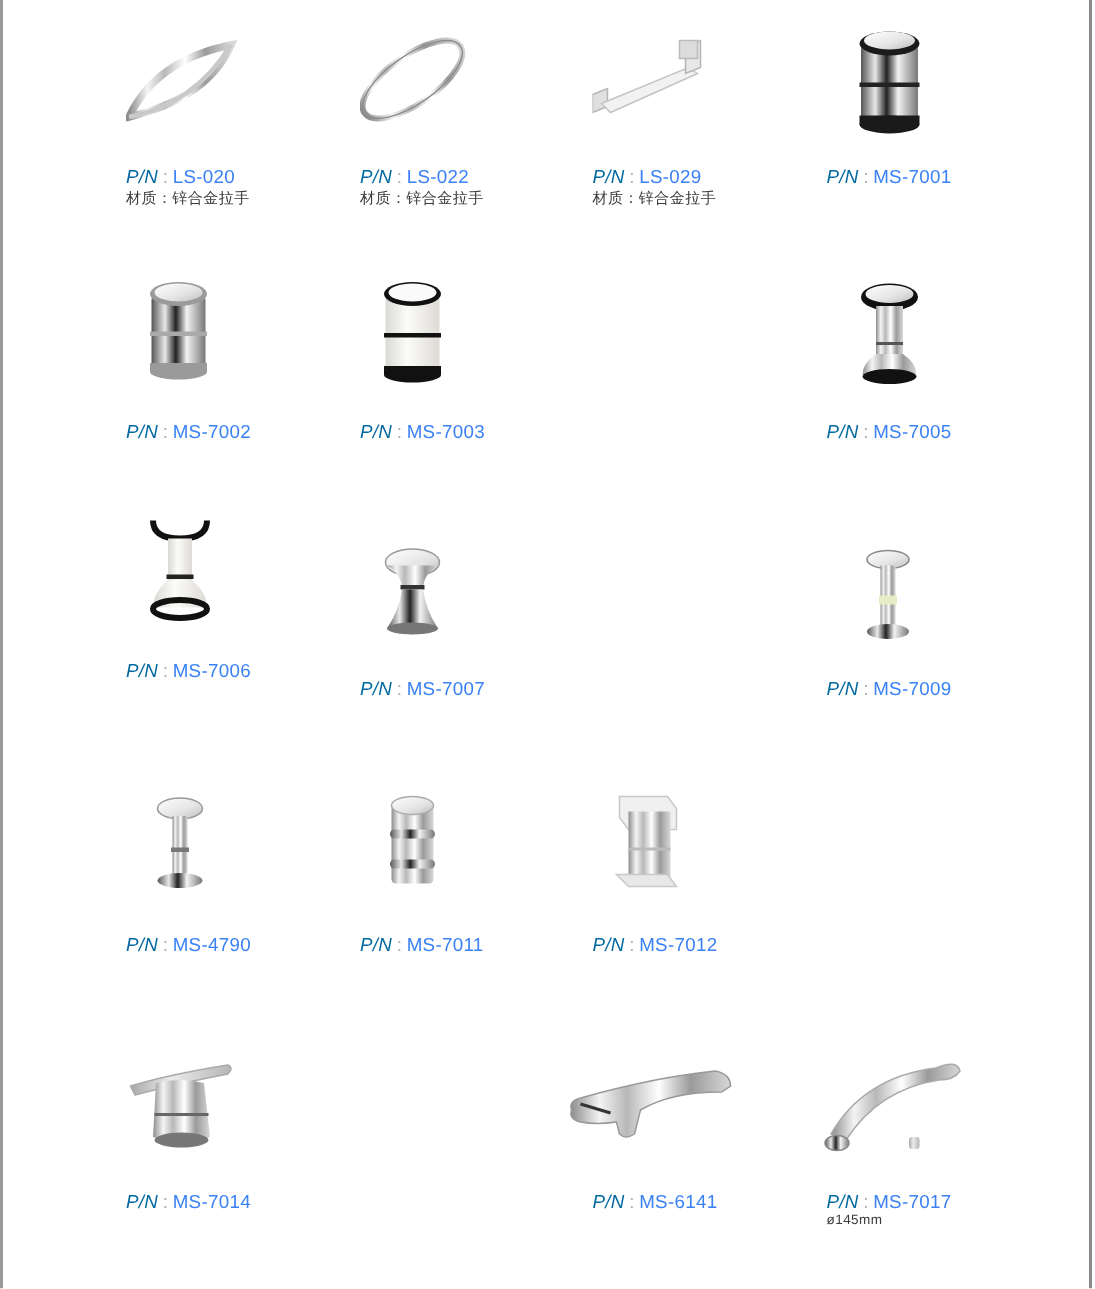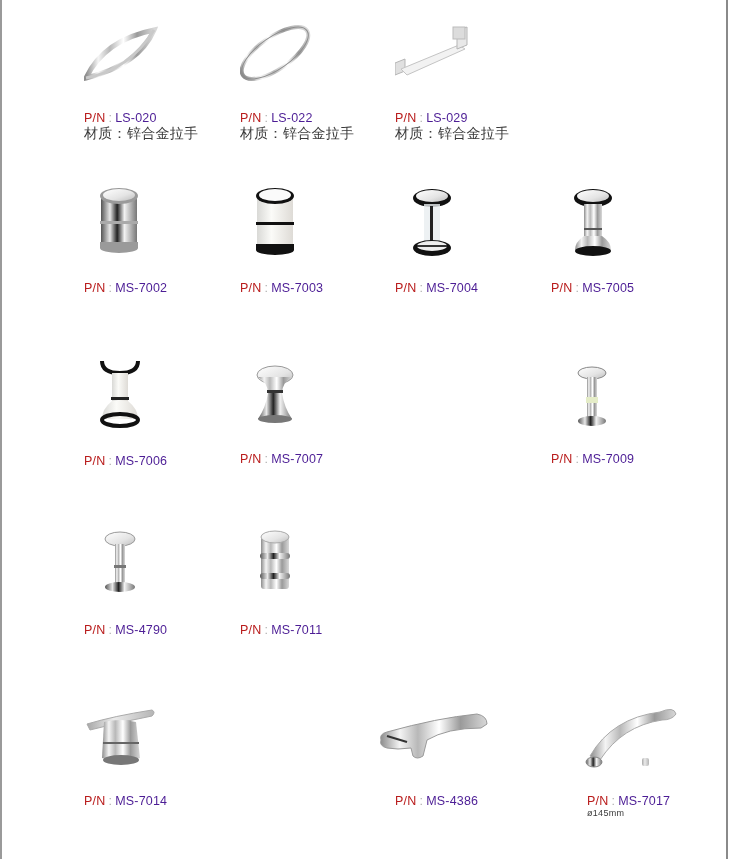--- a/index.html
+++ b/index.html
@@ -5,24 +5,24 @@
   html, body { margin:0; padding:0; background:#fff; }
   body { width:730px; height:859px; position:relative; overflow:hidden;
          font-family:"Liberation Sans", "DejaVu Sans", sans-serif; }
   .border-left { position:absolute; left:0; top:0; width:2px; height:859px; background:#9a9a9a; }
   .border-right { position:absolute; left:726px; top:0; width:2px; height:859px; background:#8a8a8a; }
   .grid { position:absolute; left:0; top:0; width:730px; height:859px; }
   .cell { position:absolute; width:150px; height:150px; }
   .thumb { position:absolute; left:0; top:0; width:150px; height:95px; }
   .thumb svg { position:absolute; left:0; top:0; }
   .label { position:absolute; left:0; top:96px; white-space:nowrap; font-size:12.5px; line-height:14px; letter-spacing:0.2px; }
-  .pn-prefix { color:#b91c1c; }
+  .pn-prefix { color:#0369a1;font-style:italic; }
   .pn-sep { color:#b0b0b0; padding:0 3px; }
-  .pn-code { color:#4c1d95; }
-  .sub { position:absolute; left:0; top:110px; font-size:14px; color:#3a3a3a; white-space:nowrap; letter-spacing:0.3px; }
+  .pn-code { color:#3b82f6; }
+  .sub { position:absolute; left:0; top:110px; font-size:10px; color:#3a3a3a; white-space:nowrap; letter-spacing:0.3px; }
 </style>
 </head>
 <body>
 
 <div class="border-left"></div>
 <div class="border-right"></div>
 
 <svg width="0" height="0" style="position:absolute">
   <defs>
     <linearGradient id="chromeV" x1="0" y1="0" x2="1" y2="0">
@@ -88,20 +88,33 @@
           <polygon points="0,48 10,44 10,56 0,60" fill="#e0e0e0" stroke="#b5b5b5"></polygon>
           <polygon points="6,54 64,30 70,34 12,60" fill="#f2f2f2" stroke="#c4c4c4"></polygon>
           <polygon points="62,16 72,12 72,30 62,34" fill="#e8e8e8" stroke="#b5b5b5"></polygon>
           <rect x="58" y="12" width="12" height="12" fill="#dcdcdc" stroke="#bbb"></rect>
         </svg>
     </div>
     <div class="label"><span class="pn-prefix">P/N</span><span class="pn-sep">:</span><span class="pn-code">LS-029</span></div>
     <div class="sub">材质：锌合金拉手</div>
   </div>
 
+  <div class="cell" style="left:551px;top:15px;">
+    <div class="thumb">
+      <svg width="150" height="95">
+          <rect x="23" y="14" width="38" height="54" rx="4" fill="url(#chromeDark)"></rect>
+          <ellipse cx="42" cy="14" rx="20" ry="8" fill="#1a1a1a"></ellipse>
+          <ellipse cx="42" cy="12" rx="17" ry="6" fill="url(#capTop)"></ellipse>
+          <rect x="22" y="40" width="40" height="3" fill="#222"></rect>
+          <ellipse cx="42" cy="68" rx="20" ry="6" fill="#1a1a1a"></ellipse>
+          <rect x="22" y="62" width="40" height="6" fill="#1a1a1a"></rect>
+        </svg>
+    </div>
+    <div class="label"><span class="pn-prefix">P/N</span><span class="pn-sep">:</span><span class="pn-code">MS-7001</span></div>
+  </div>
 
   <div class="cell" style="left:84px;top:186px;">
     <div class="thumb">
       <svg width="150" height="95">
           <rect x="17" y="10" width="36" height="52" rx="4" fill="url(#chromeDark)"></rect>
           <ellipse cx="35" cy="10" rx="19" ry="8" fill="#9a9a9a"></ellipse>
           <ellipse cx="35" cy="9" rx="16" ry="6" fill="url(#capTop)"></ellipse>
           <rect x="16" y="35" width="38" height="3" fill="#aaa"></rect>
           <rect x="16" y="56" width="38" height="6" fill="#9a9a9a"></rect>
           <ellipse cx="35" cy="62" rx="19" ry="5" fill="#9a9a9a"></ellipse>
@@ -117,50 +130,36 @@
           <ellipse cx="35" cy="10" rx="19" ry="8" fill="#111"></ellipse>
           <ellipse cx="35" cy="9" rx="16" ry="6" fill="#fafafa"></ellipse>
           <rect x="16" y="36" width="38" height="3" fill="#111"></rect>
           <rect x="16" y="58" width="38" height="6" fill="#111"></rect>
           <ellipse cx="35" cy="64" rx="19" ry="5" fill="#111"></ellipse>
         </svg>
     </div>
     <div class="label" style="top:95px"><span class="pn-prefix">P/N</span><span class="pn-sep">:</span><span class="pn-code">MS-7003</span></div>
   </div>
 
-  <div class="cell" style="left:395px;top:186px;">
-    <div class="thumb">
-      <svg width="150" height="95">
-          <ellipse cx="37" cy="12" rx="19" ry="9" fill="#111"></ellipse>
-          <ellipse cx="37" cy="10" rx="16" ry="6" fill="url(#capTop)"></ellipse>
-          <rect x="29" y="18" width="16" height="44" fill="#e8eef0" opacity="0.8"></rect>
-          <rect x="35" y="20" width="3" height="44" fill="#222"></rect>
-          <ellipse cx="37" cy="62" rx="19" ry="8" fill="#111"></ellipse>
-          <ellipse cx="37" cy="60" rx="15" ry="5" fill="#eee"></ellipse>
-          <line x1="22" y1="60" x2="52" y2="60" stroke="#333" stroke-width="2"></line>
-        </svg>
-    </div>
-    <div class="label" style="top:95px"><span class="pn-prefix">P/N</span><span class="pn-sep">:</span><span class="pn-code">MS-7004</span></div>
-  </div>
 
   <div class="cell" style="left:551px;top:186px;">
     <div class="thumb">
       <svg width="150" height="95">
           <ellipse cx="42" cy="12" rx="19" ry="9" fill="#111"></ellipse>
           <ellipse cx="42" cy="10" rx="16" ry="6" fill="url(#capTop)"></ellipse>
           <rect x="33" y="18" width="18" height="34" fill="url(#chromeV)"></rect>
           <rect x="33" y="42" width="18" height="2" fill="#555"></rect>
           <path d="M33 50 Q24 56 24 64 L60 64 Q60 56 51 50 Z" fill="url(#chromeV)"></path>
           <ellipse cx="42" cy="65" rx="18" ry="5" fill="#111"></ellipse>
         </svg>
     </div>
     <div class="label" style="top:95px"><span class="pn-prefix">P/N</span><span class="pn-sep">:</span><span class="pn-code">MS-7005</span></div>
   </div>
 
-  <div class="cell" style="left:84px;top:359px;">
+  <div class="cell" style="left:84px;top:345px;">
     <div class="thumb">
       <svg width="150" height="95">
           <path d="M18 2 Q18 14 36 14 Q54 14 54 2" fill="none" stroke="#111" stroke-width="4"></path>
           <rect x="28" y="14" width="16" height="28" fill="url(#whiteBody)"></rect>
           <rect x="27" y="38" width="18" height="3" fill="#222"></rect>
           <path d="M28 42 Q18 50 18 60 L54 60 Q54 50 44 42 Z" fill="url(#whiteBody)"></path>
           <ellipse cx="36" cy="61" rx="18" ry="6" fill="none" stroke="#111" stroke-width="4"></ellipse>
         </svg>
     </div>
     <div class="label" style="top:95px"><span class="pn-prefix">P/N</span><span class="pn-sep">:</span><span class="pn-code">MS-7006</span></div>
@@ -210,20 +209,31 @@
           <ellipse cx="35" cy="10" rx="14" ry="6" fill="url(#capTop)"></ellipse>
           <rect x="21" y="10" width="28" height="52" rx="3" fill="url(#chromeV)"></rect>
           <ellipse cx="35" cy="10" rx="14" ry="6" fill="url(#capTop)" stroke="#aaa"></ellipse>
           <rect x="20" y="26" width="30" height="6" rx="3" fill="url(#chromeDark)"></rect>
           <rect x="20" y="46" width="30" height="6" rx="3" fill="url(#chromeDark)"></rect>
         </svg>
     </div>
     <div class="label" style="top:96px"><span class="pn-prefix">P/N</span><span class="pn-sep">:</span><span class="pn-code">MS-7011</span></div>
   </div>
 
+  <div class="cell" style="left:395px;top:527px;">
+    <div class="thumb">
+      <svg width="150" height="95">
+          <polygon points="18,4 50,4 56,12 56,26 24,26 18,18" fill="#f0f0f0" stroke="#c8c8c8"></polygon>
+          <rect x="24" y="14" width="28" height="46" fill="url(#chromeV)"></rect>
+          <rect x="24" y="38" width="28" height="2" fill="#bbb"></rect>
+          <polygon points="16,56 50,56 56,64 24,64" fill="#e8e8e8" stroke="#c8c8c8"></polygon>
+        </svg>
+    </div>
+    <div class="label" style="top:96px"><span class="pn-prefix">P/N</span><span class="pn-sep">:</span><span class="pn-code">MS-7012</span></div>
+  </div>
 
 
   <div class="cell" style="left:84px;top:698px;">
     <div class="thumb">
       <svg width="150" height="95">
           <path d="M3 26 Q30 18 68 12 Q72 14 68 18 Q36 24 6 32 Z" fill="url(#brushed)" stroke="#aaa"></path>
           <rect x="10" y="28" width="24" height="10" rx="5" fill="none"></rect>
           <path d="M20 24 Q36 20 52 24 L56 60 Q36 66 18 60 Z" fill="url(#chromeV)"></path>
           <rect x="19" y="44" width="36" height="2" fill="#666"></rect>
           <ellipse cx="37" cy="62" rx="18" ry="5" fill="#777"></ellipse>
@@ -233,24 +243,24 @@
   </div>
 
 
   <div class="cell" style="left:377px;top:698px;width:170px;">
     <div class="thumb" style="width:170px">
       <svg width="170" height="95">
           <path d="M4 42 Q2 36 10 34 Q60 20 100 16 Q110 18 110 26 L104 30 Q70 30 50 42 L46 58 Q40 62 36 58 L34 50 Q20 52 10 50 Q2 48 4 42 Z" fill="url(#chromeV)" stroke="#999"></path>
           <path d="M10 38 L30 44" stroke="#333" stroke-width="2"></path>
         </svg>
     </div>
-    <div class="label" style="left:18px;top:96px"><span class="pn-prefix">P/N</span><span class="pn-sep">:</span><span class="pn-code">MS-4386</span></div>
-  </div>
-
-  <div class="cell" style="left:546px;top:698px;width:100px;margin-left:36px;">
+    <div class="label" style="left:18px;top:96px"><span class="pn-prefix">P/N</span><span class="pn-sep">:</span><span class="pn-code">MS-6141</span></div>
+  </div>
+
+  <div class="cell" style="left:546px;top:698px;width:100px;">
     <div class="thumb" style="width:100px">
       <svg width="100" height="95">
           <path d="M8 58 Q30 20 78 14 Q92 8 94 16 Q90 22 80 22 Q40 28 18 62 Z" fill="url(#chromeV)" stroke="#aaa"></path>
           <ellipse cx="12" cy="64" rx="8" ry="5" fill="url(#chromeDark)" stroke="#888"></ellipse>
           <rect x="60" y="60" width="7" height="8" rx="2" fill="url(#brushed)"></rect>
         </svg>
     </div>
     <div class="label" style="left:5px;top:96px"><span class="pn-prefix">P/N</span><span class="pn-sep">:</span><span class="pn-code">MS-7017</span></div>
     <div class="sub" style="left:5px;top:110px;font-size:9px">ø145mm</div>
   </div>

